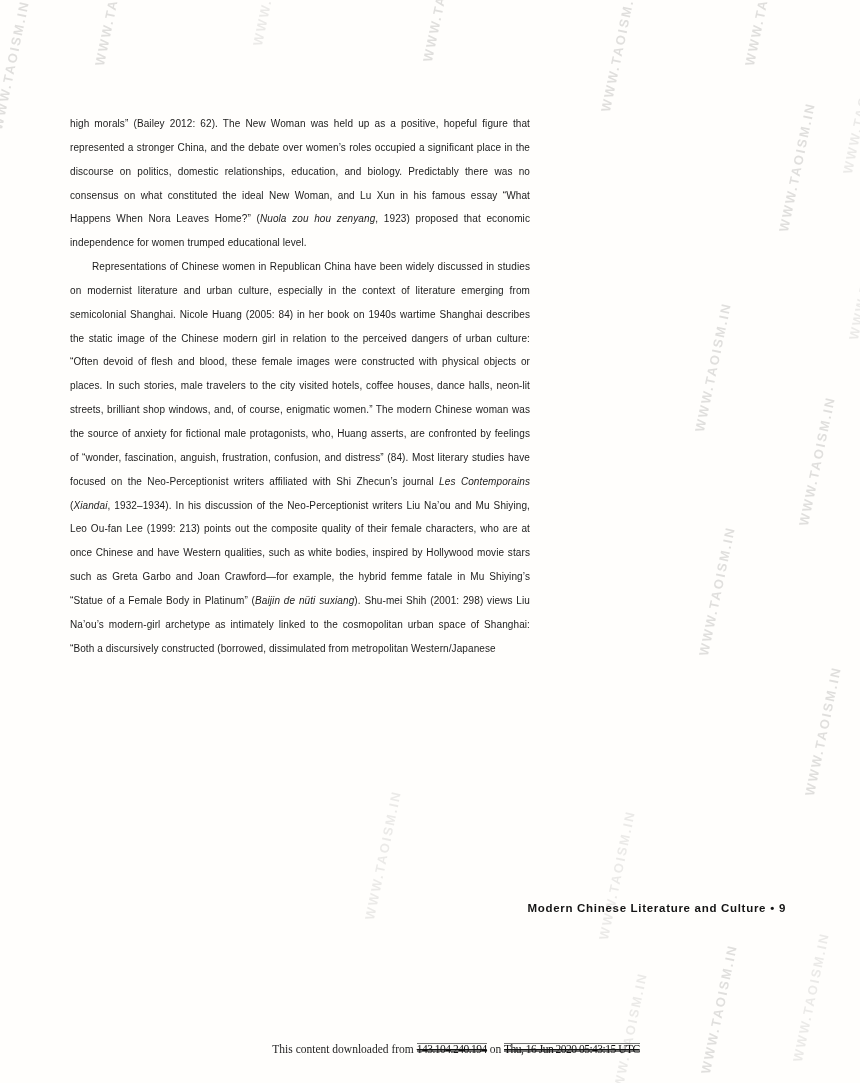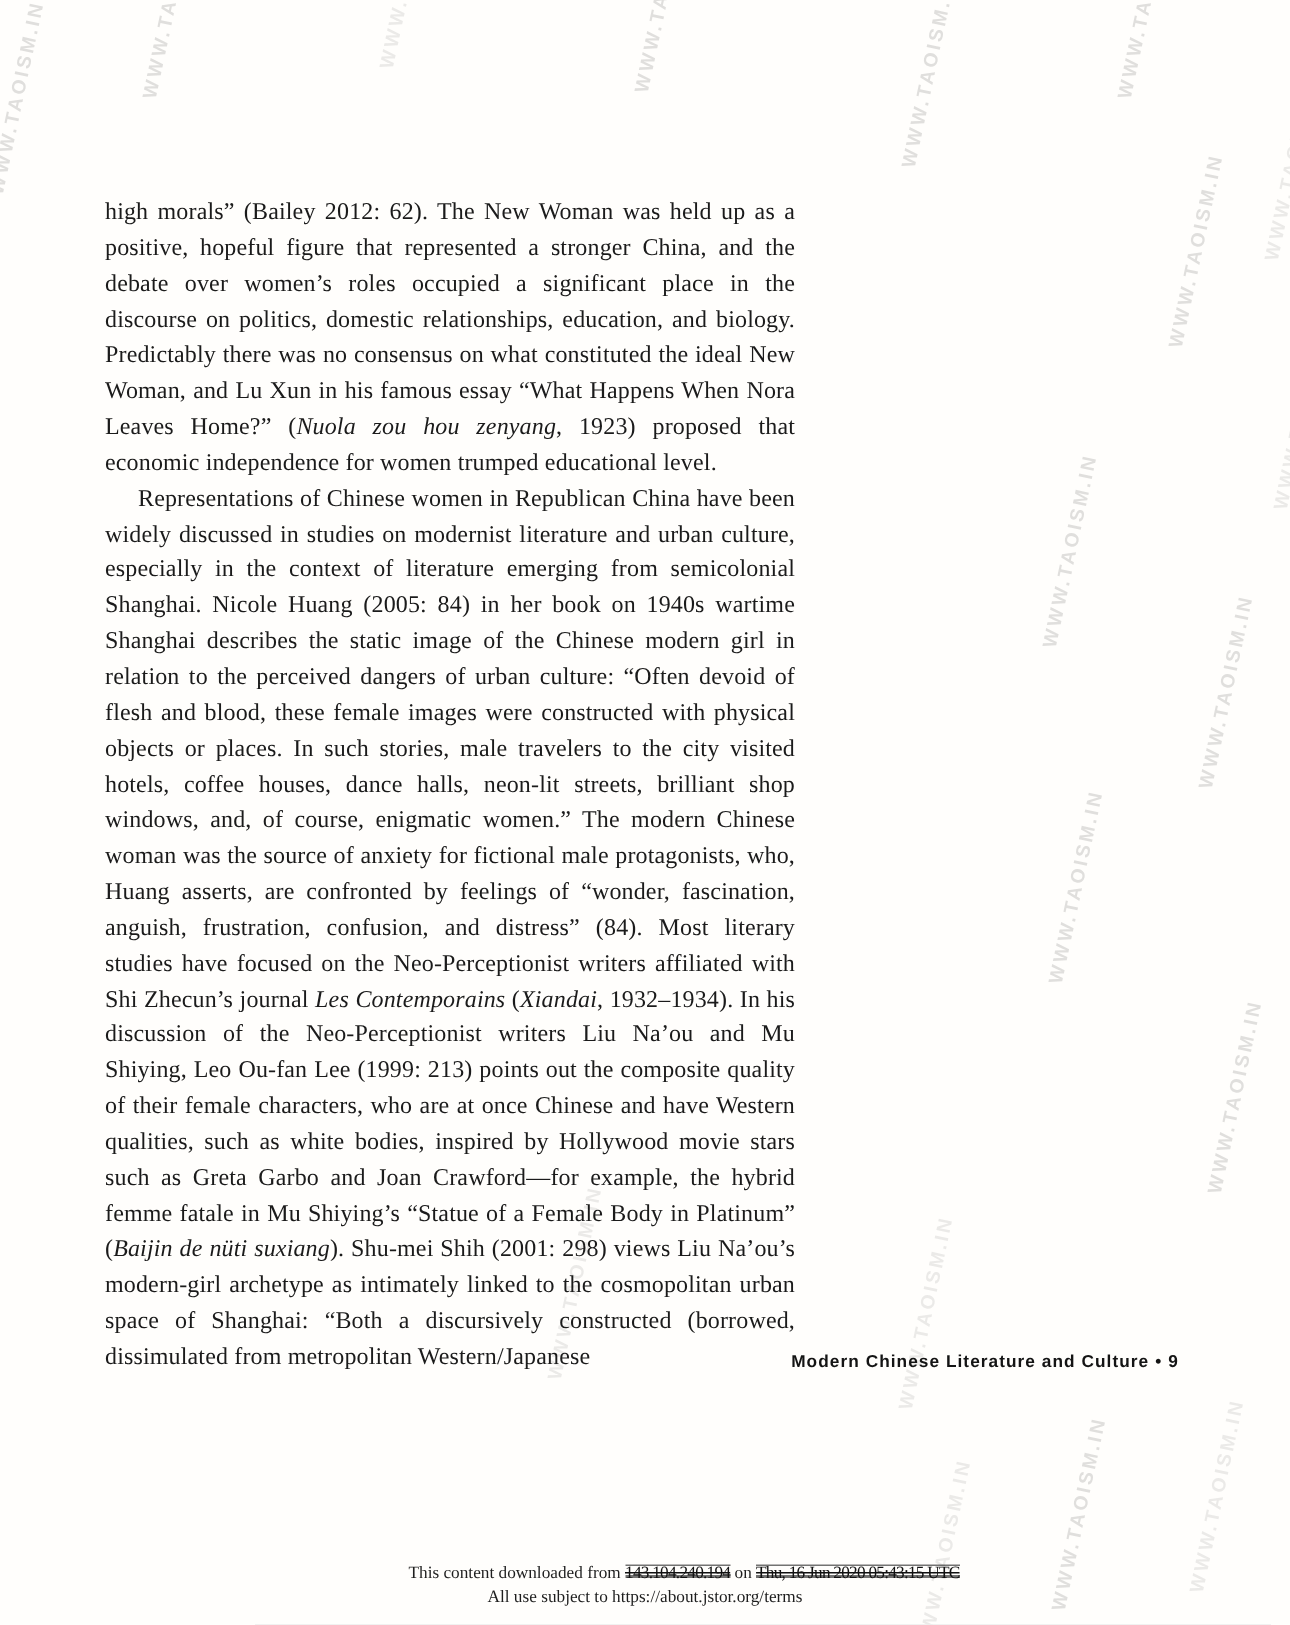--- a/index.html
+++ b/index.html
@@ -8,27 +8,26 @@
     width:860px; height:1083px;
     margin:0 auto;
     background:#fffefc;
     overflow:hidden;
     font-family:"Liberation Sans", sans-serif;
     color:#1b1b1b;
   }
   
   .body-text {
     position:absolute;
-    left:70px; top:130px;
+    left:70px; top:112px;
     width:460px;
-    font-size:16px;
+    font-size:10px;
     line-height:23.85px;
     text-align:justify;
     letter-spacing:0.1px;
-    font-family:Liberation Serif, serif;
   }
   .para { margin:0; }
   .para.indent { text-indent:22px; }
   .it { font-style:italic; }
 
   
   .footer-credit {
     position:absolute;
     top:902px; right:74px;
     font-size:11.5px;
@@ -120,15 +119,14 @@
       <p class="para indent"><span>Representations of Chinese women in Republican China have been widely discussed in studies on modernist literature and urban culture, especially in the context of literature emerging from semicolonial Shanghai. Nicole Huang (2005: 84) in her book on 1940s wartime Shanghai describes the static image of the Chinese modern girl in relation to the perceived dangers of urban culture: “Often devoid of flesh and blood, these female images were constructed with physical objects or places. In such stories, male travelers to the city visited hotels, coffee houses, dance halls, neon-lit streets, brilliant shop windows, and, of course, enigmatic women.” The modern Chinese woman was the source of anxiety for fictional male protagonists, who, Huang asserts, are confronted by feelings of “wonder, fascination, anguish, frustration, confusion, and distress” (84). Most literary studies have focused on the Neo-Perceptionist writers affiliated with Shi Zhecun’s journal </span><span class="it">Les Contemporains</span><span> (</span><span class="it">Xiandai</span><span>, 1932–1934). In his discussion of the Neo-Perceptionist writers Liu Na’ou and Mu Shiying, Leo Ou-fan Lee (1999: 213) points out the composite quality of their female characters, who are at once Chinese and have Western qualities, such as white bodies, inspired by Hollywood movie stars such as Greta Garbo and Joan Crawford—for example, the hybrid femme fatale in Mu Shiying’s “Statue of a Female Body in Platinum” (</span><span class="it">Baijin de nüti suxiang</span><span>). Shu-mei Shih (2001: 298) views Liu Na’ou’s modern-girl archetype as intimately linked to the cosmopolitan urban space of Shanghai: “Both a discursively constructed (borrowed, dissimulated from metropolitan Western/Japanese</span></p>
     </div>
 
   <div class="footer-credit">
     <span>Modern Chinese Literature and Culture</span><span class="sep">•</span><span>9</span>
   </div>
 
   <div class="jstor jstor-line1">
     <span>This content downloaded from </span><span class="redact">143.104.240.194</span><span> on </span><span class="redact">Thu, 16 Jun 2020 05:43:15 UTC</span>
   </div>
-  <div class="jstor jstor-line2">All use subject to https://about.jstor.org/terms</div>
 
 </div>
 
 </body></html>

